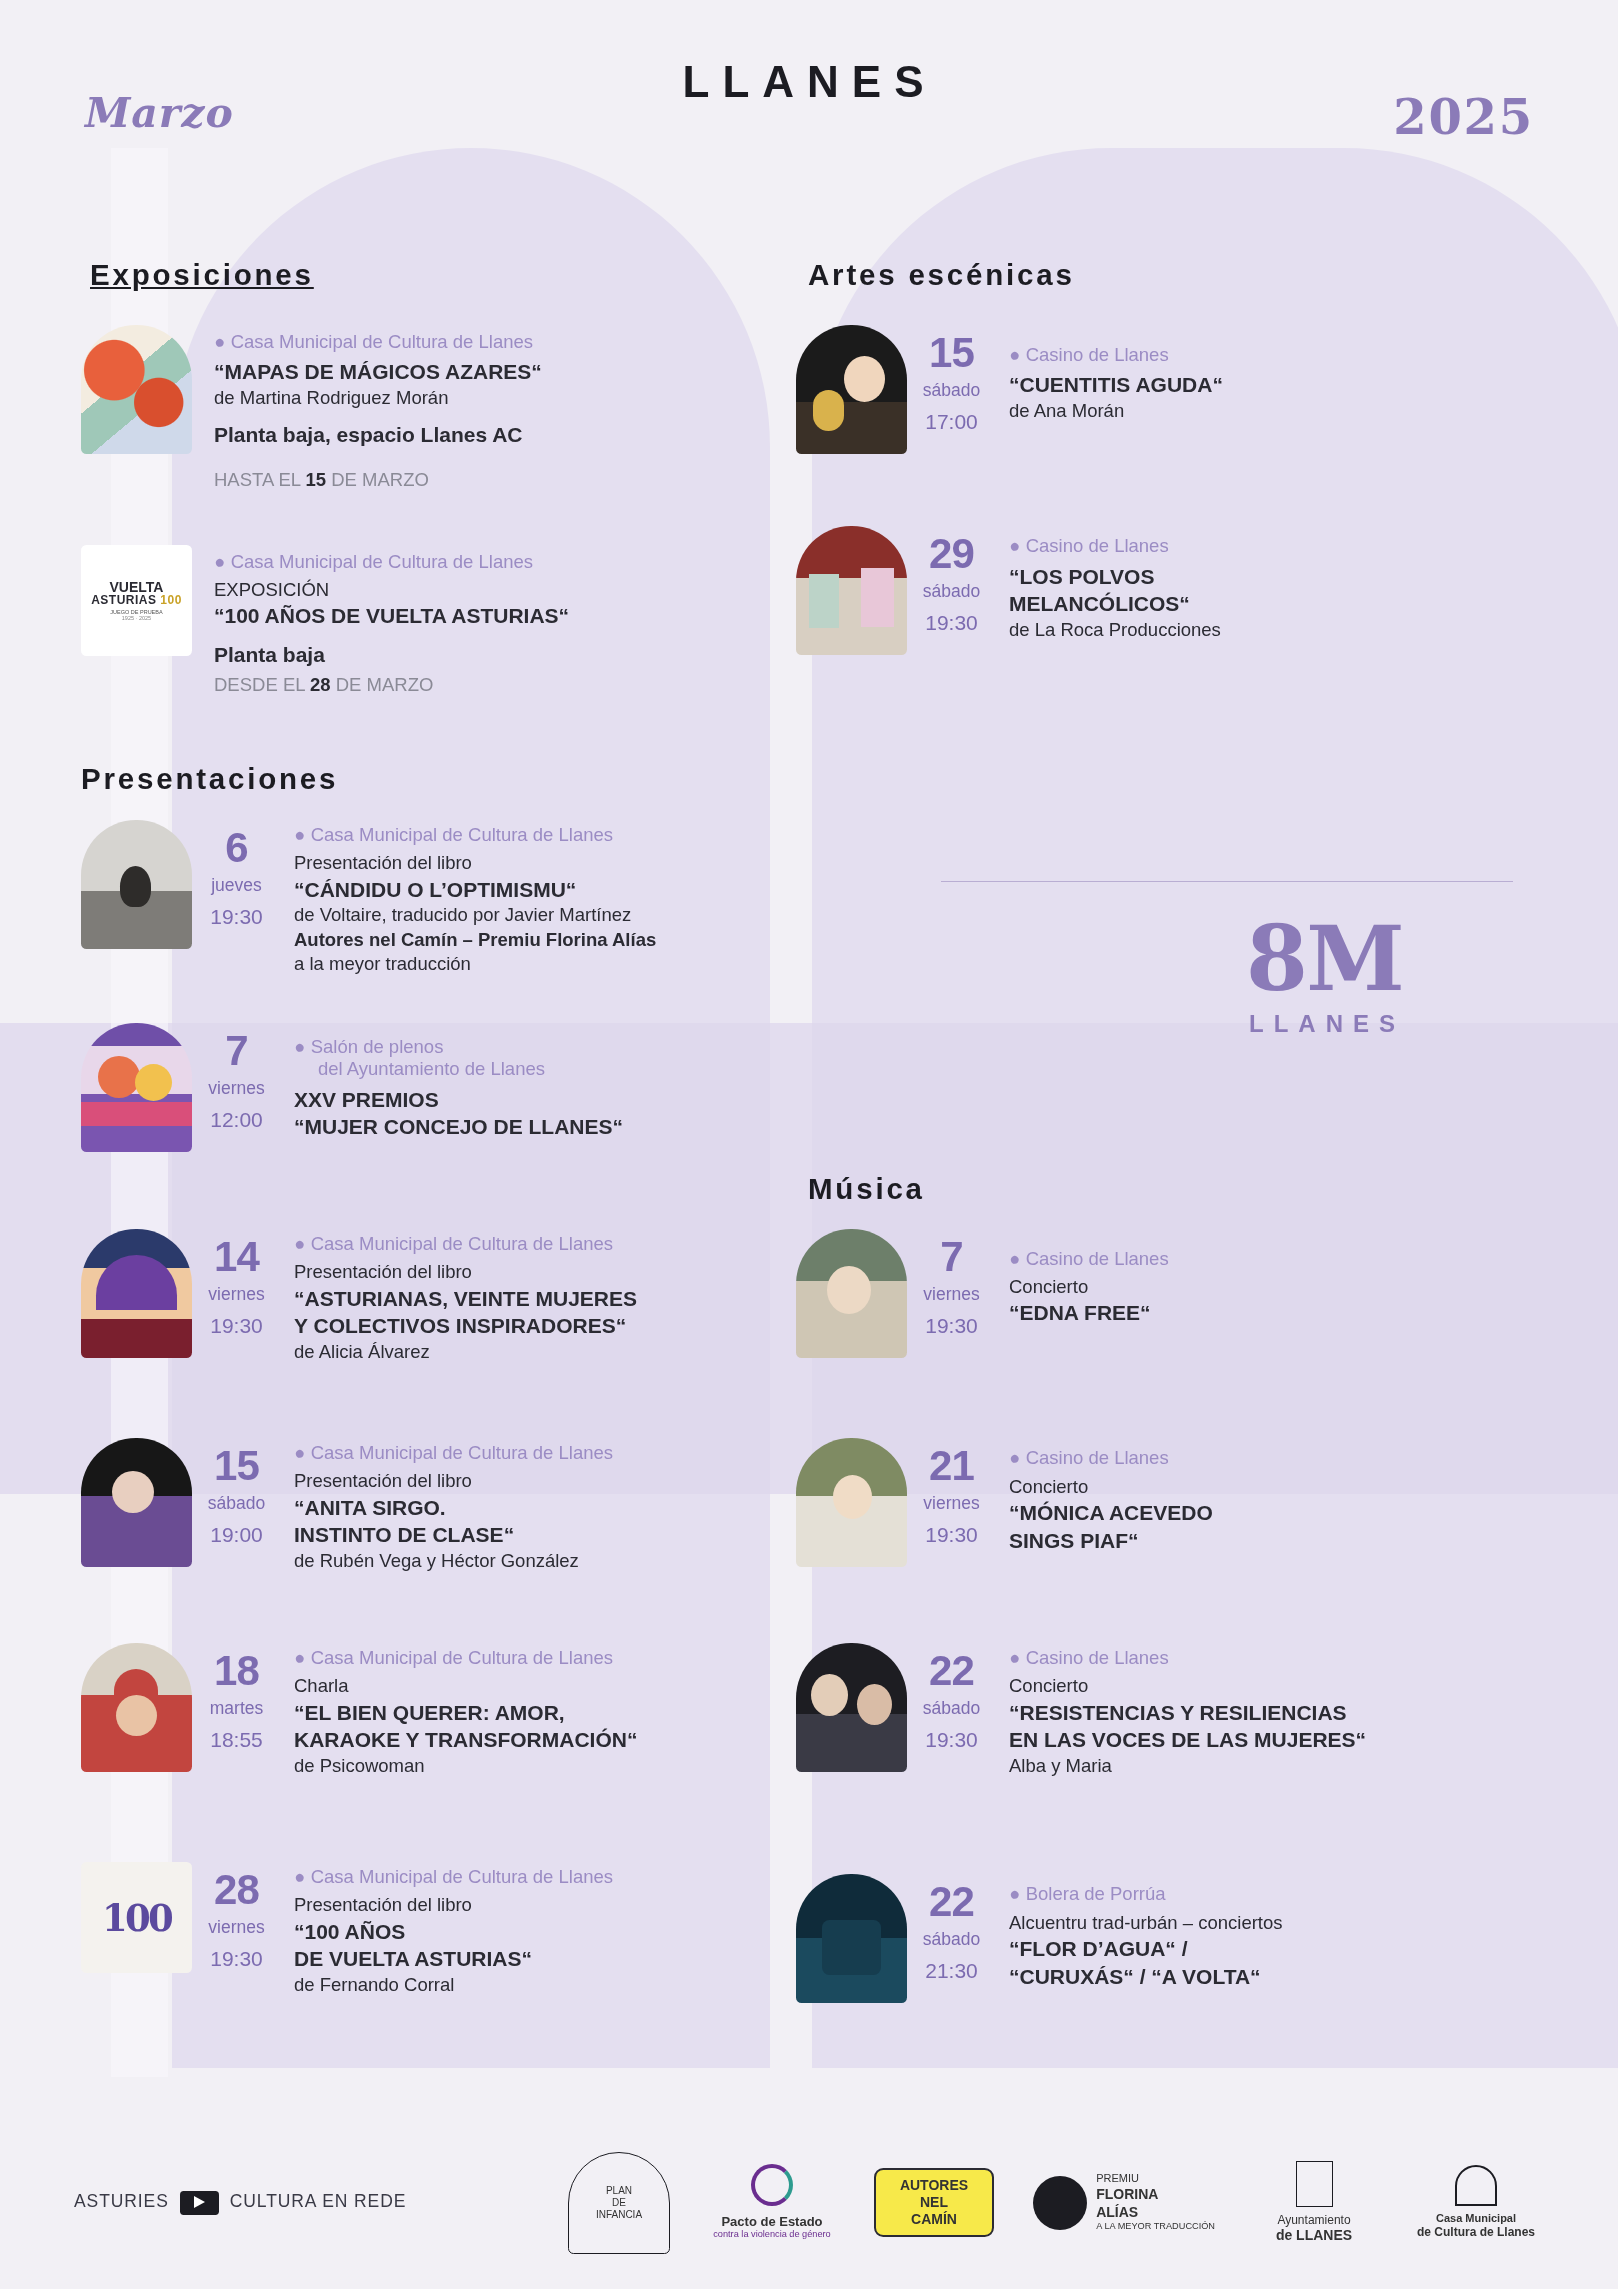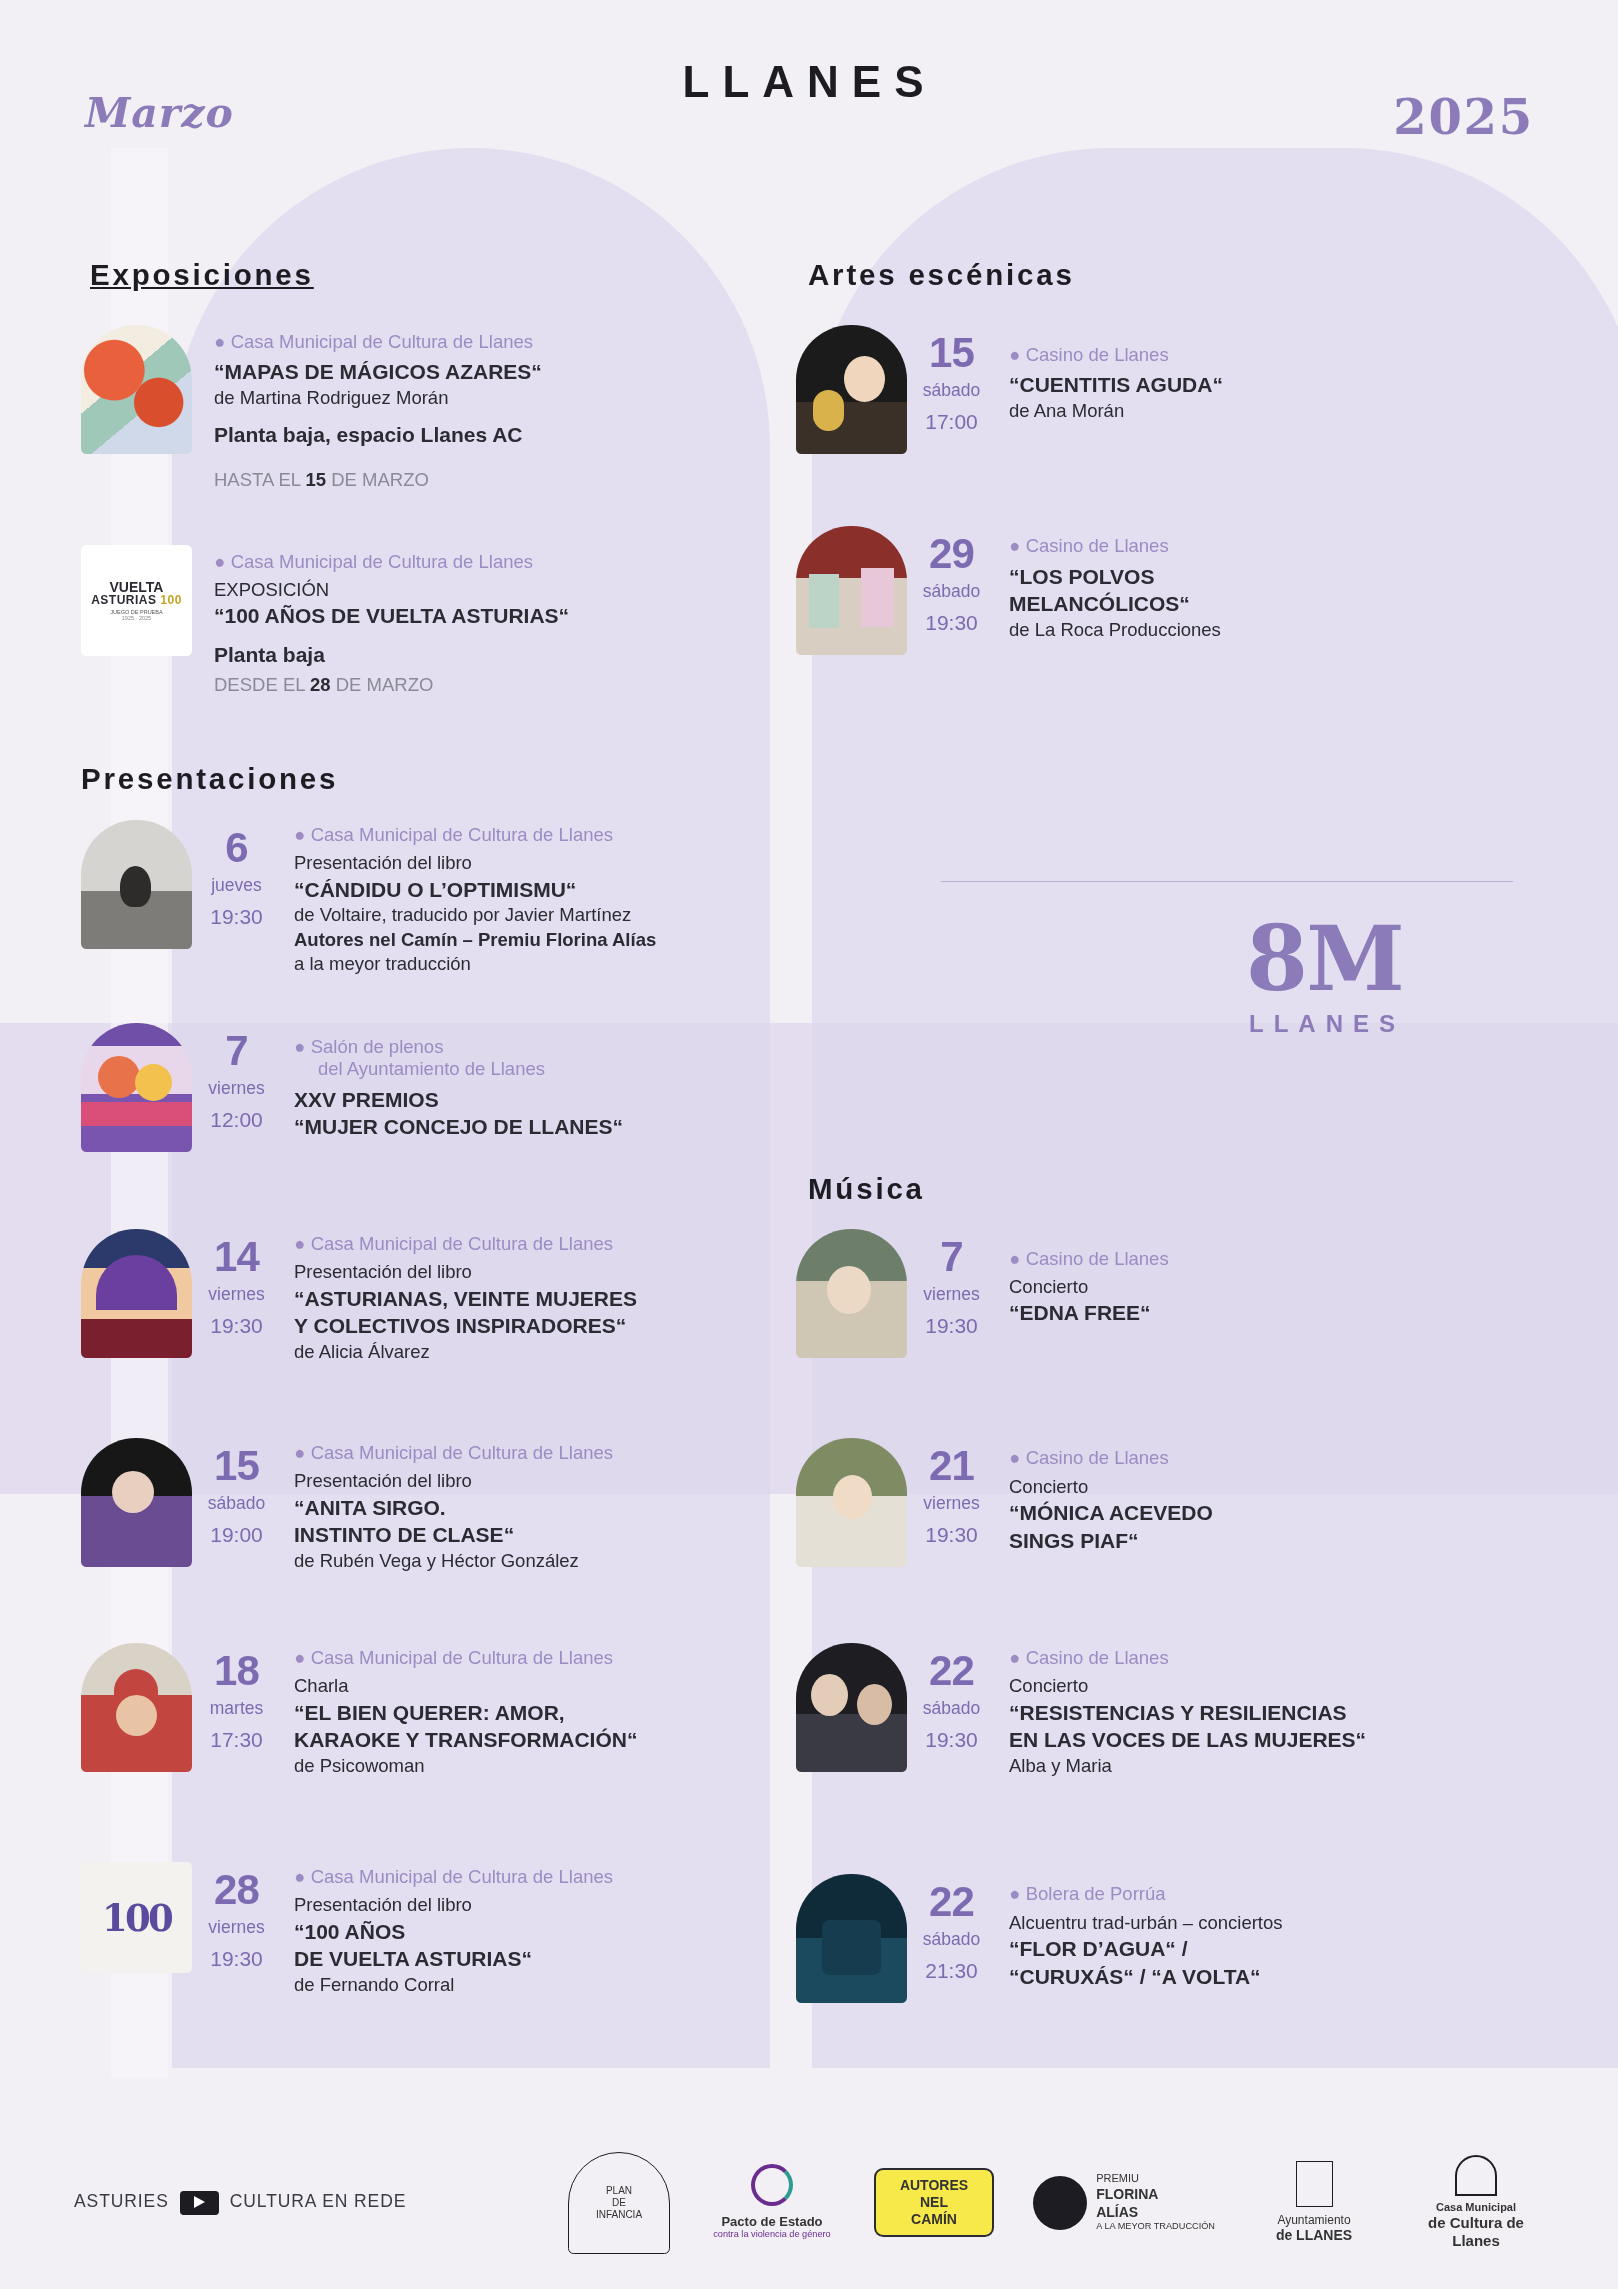--- a/index.html
+++ b/index.html
@@ -285,21 +285,21 @@
 
   <div class="ev" style="left:81px; top:1643px; width:701px;">
     <div class="thumb">
       <div class="ph" style="background:linear-gradient(180deg,#d9d2c6 0 40%, #c2453f 40% 100%);"></div>
       <div style="position:absolute;left:33px;top:26px;width:44px;height:31px;background:#c2453f;border-radius:22px 22px 0 0;"></div>
       <div style="position:absolute;left:35px;top:52px;width:41px;height:41px;background:#e9c3a5;border-radius:50%;"></div>
     </div>
     <div class="date">
       <div class="d">18</div>
       <div class="dw">martes</div>
-      <div class="t">17:30</div>
+      <div class="t">18:55</div>
     </div>
     <div class="info" style="padding-left:13px;padding-top:3.7px;">
       <div class="place">
         <span class="pin">●</span>
         <span>Casa Municipal de Cultura de Llanes</span>
       </div>
       <div class="line sm">Charla</div>
       <div class="line b">“EL BIEN QUERER: AMOR,</div>
       <div class="line b">KARAOKE Y TRANSFORMACIÓN“</div>
       <div class="line sm">de Psicowoman</div>
@@ -500,19 +500,19 @@
 
       <div class="logo-box" style="width:120px;">
         <div style="width:37px;height:46px;border:1.8px solid #1c1c22;margin-bottom:5.5px;"></div>
         <div style="font-size:12px;">Ayuntamiento</div>
         <div style="font-size:14px;font-weight:bold;">de LLANES</div>
       </div>
 
       <div class="logo-box" style="width:138px;">
         <div style="width:42px;height:41px;border:2.8px solid #1c1c22;border-radius:21px 21px 0 0;margin-bottom:5.5px;"></div>
         <div style="font-size:11px;font-weight:bold;">Casa Municipal</div>
-        <div style="font-size:15px;font-weight:bold;">de Cultura de Llanes</div>
+        <div style="font-size:12px;font-weight:bold;">de Cultura de Llanes</div>
       </div>
     </div>
   </div>
 
 </div>
 
 
 </body></html>

